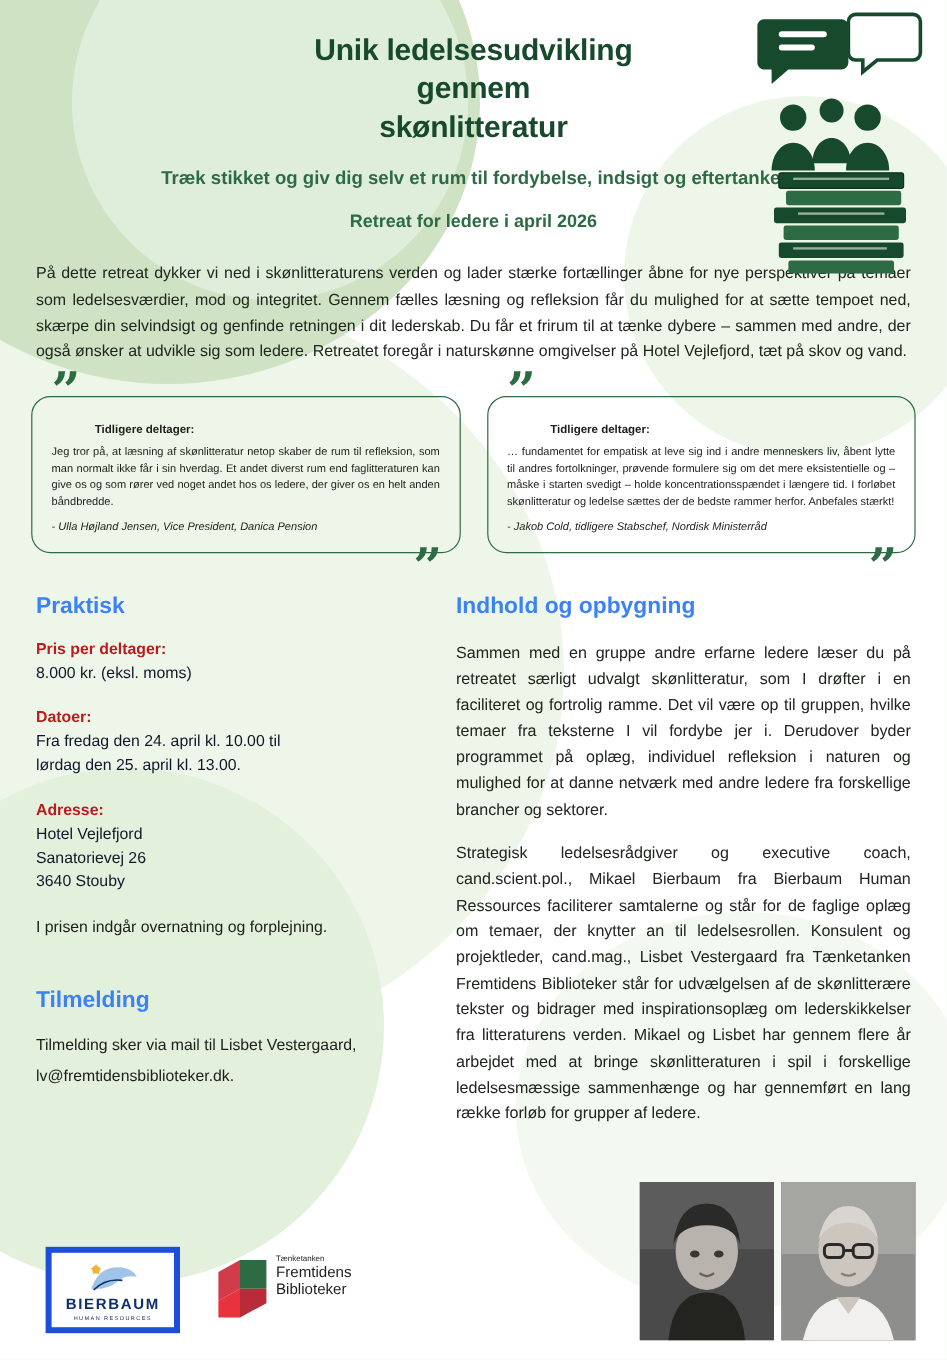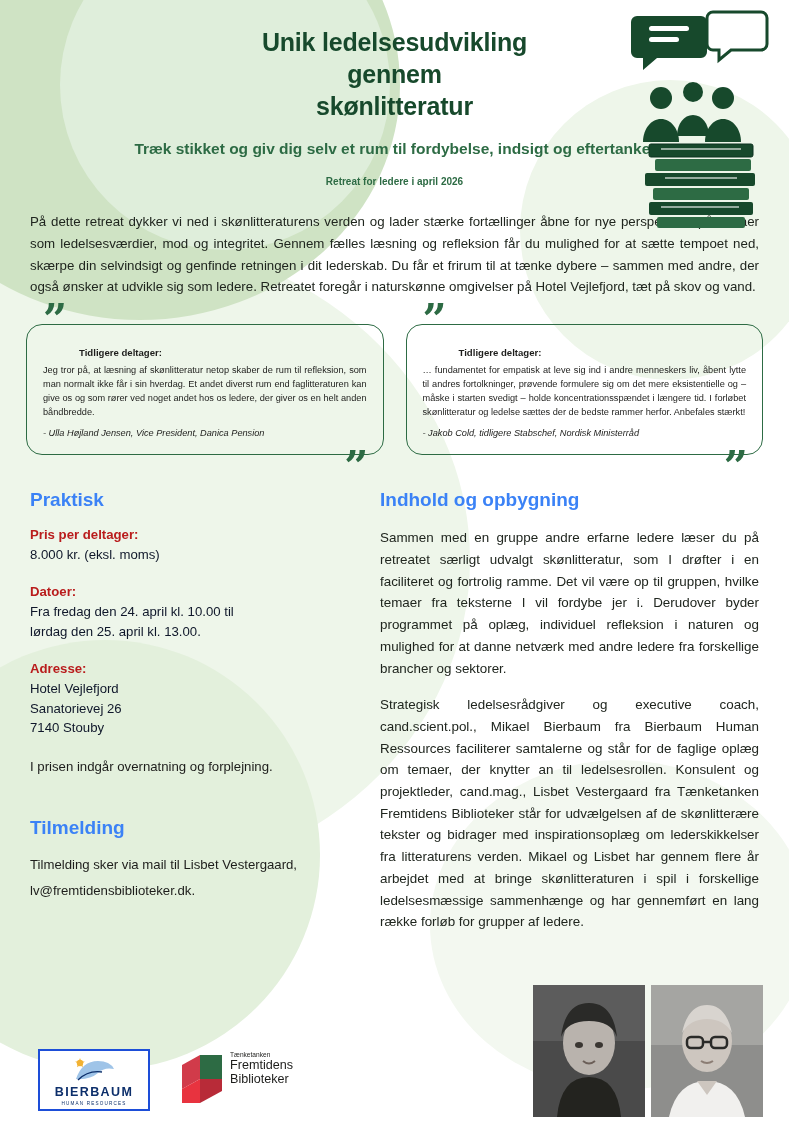--- a/index.html
+++ b/index.html
@@ -38,21 +38,21 @@
   .subtitle {
     text-align:center;
     font-size: 15.5px;
     line-height: 1.45;
     font-weight: bold;
     color:#2d6b44;
     margin: 16px 80px 0 80px;
   }
   .retreat-line {
     text-align:center;
-    font-size: 10px;
+    font-size: 15px;
     font-weight: bold;
     color:#2d6b44;
     margin: 16px 0 0 0;
   }
 
   
   .illus { position:absolute; right: 18px; top: 10px; width: 140px; height: 225px; z-index:3; }
 
   
   .intro {
@@ -114,22 +114,22 @@
     color:#20261f;
   }
 
   
   .photos { position:absolute; right: 26px; bottom: 16px; display:flex; gap: 6px; z-index:4; }
   .photo { width: 112px; height: 132px; overflow:hidden; background:#8c8c8c; position:relative; }
 
   
   .logos { position:absolute; left: 38px; bottom: 22px; display:flex; align-items:center; gap: 26px; z-index:4; }
   .logo-bierbaum {
-    width: 112px; height: 62px; background:#ffffff;
-    border: 2px solid #1d4ed8;
+    width: 112px; height: 72px; background:#ffffff;
+    border: 5px solid #1d4ed8;
     display:flex; flex-direction:column; align-items:center; justify-content:center;
   }
   .bb-name { font-size: 12.5px; letter-spacing: 1.4px; color:#0d2f6b; font-weight:bold; }
   .bb-sub { font-size: 4.6px; letter-spacing: 1.2px; color:#0d2f6b; margin-top:2px; }
   .logo-ft { display:flex; align-items:flex-start; gap:6px; }
   .ft-text { line-height:1.12; }
   .ft-t1 { font-size: 6.6px; color:#1d1d1b; }
   .ft-t2 { font-size: 12.6px; color:#1d1d1b; font-weight:500; }
   .ft-t3 { font-size: 12.6px; color:#1d1d1b; font-weight:500; }
 </style>
@@ -221,21 +221,21 @@
       <div class="blk">
         <div class="blk-h">Datoer:</div>
         <div class="blk-l">Fra fredag den 24. april kl. 10.00 til</div>
         <div class="blk-l">lørdag den 25. april kl. 13.00.</div>
       </div>
 
       <div class="blk">
         <div class="blk-h">Adresse:</div>
         <div class="blk-l">Hotel Vejlefjord</div>
         <div class="blk-l">Sanatorievej 26</div>
-        <div class="blk-l">7140 Stouby</div>
+        <div class="blk-l">3640 Stouby</div>
       </div>
 
       <div class="plain">I prisen indgår overnatning og forplejning.</div>
 
       <h2 class="sec tilmelding">Tilmelding</h2>
       <div class="plain">Tilmelding sker via mail til Lisbet Vestergaard,</div>
       <div class="plain">lv@fremtidensbiblioteker.dk.</div>
     </div>
 
     <div class="col-right">

